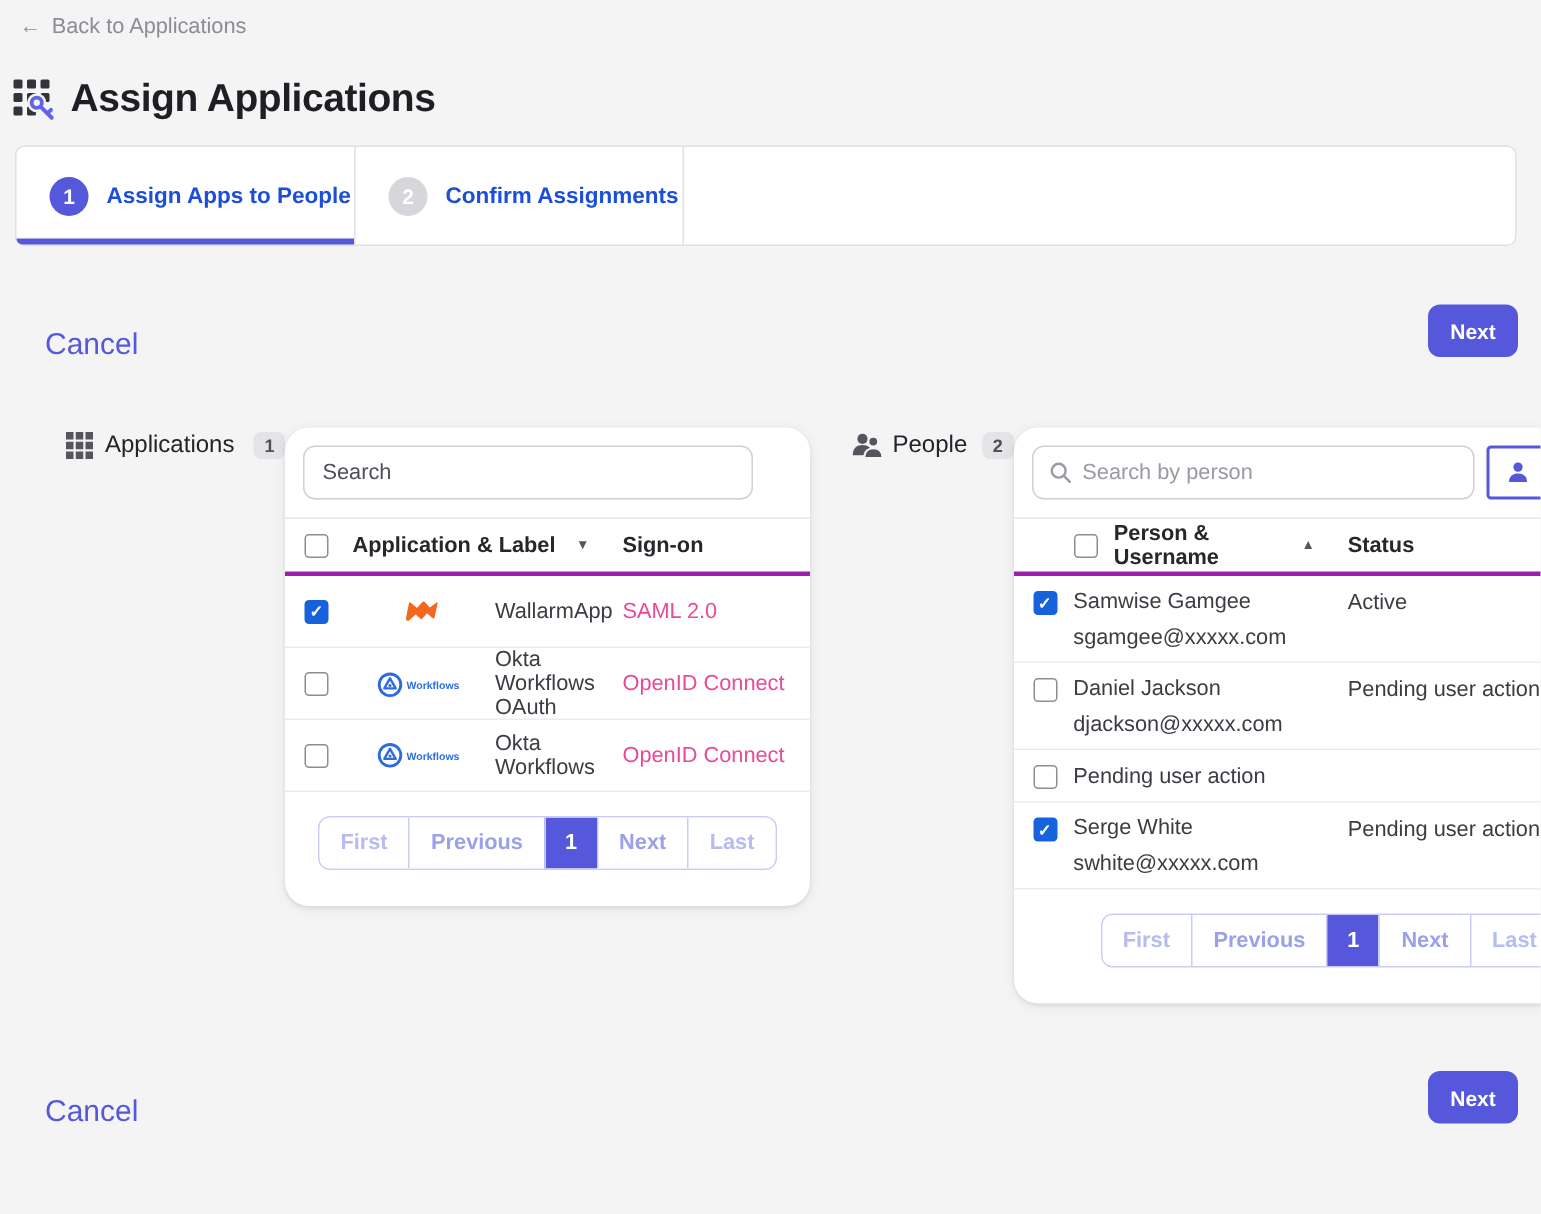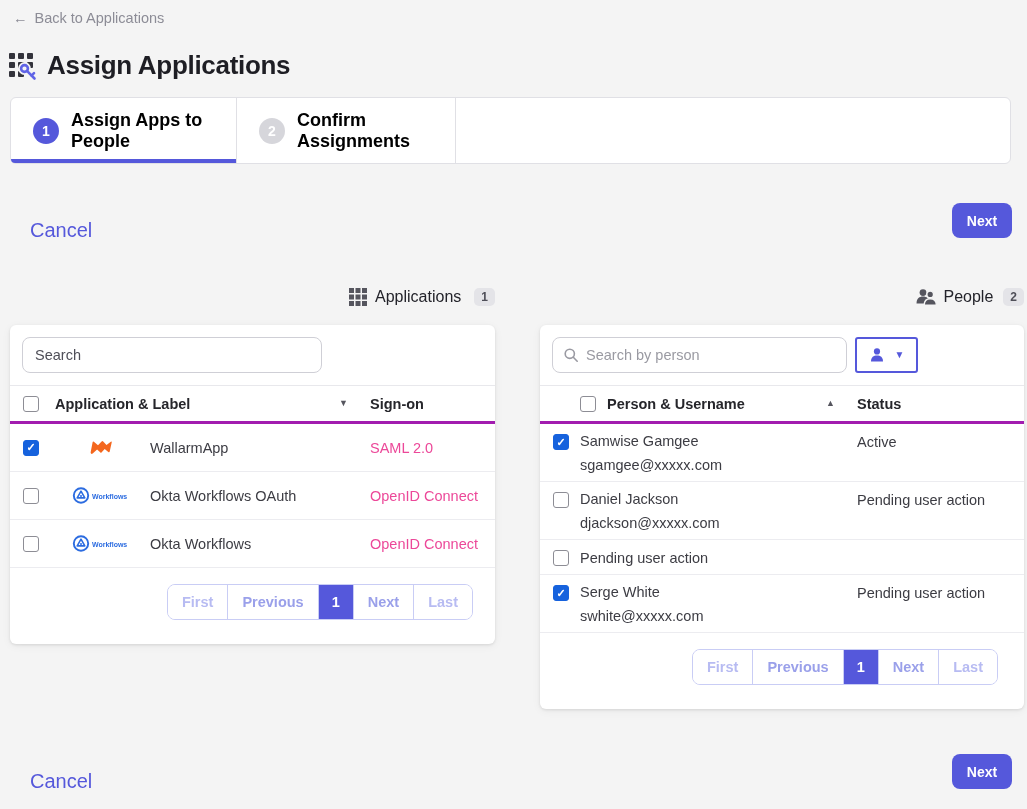--- a/index.html
+++ b/index.html
@@ -28,37 +28,37 @@
   .title-row{margin:23px 0 0 8px;display:flex;align-items:flex-end;gap:10px;}
   .title-row h1{font-size:26px;font-weight:700;color:#1e1e24;letter-spacing:-.3px;}
   
   .tabbar{margin:16px 16px 0 10px;background:#fff;border:1px solid #e0e0e5;border-radius:6px;height:67px;display:flex;}
   .tab{display:flex;align-items:center;gap:12px;padding-left:22px;position:relative;border-right:1px solid #e0e0e5;cursor:pointer;}
   .tab-1{width:226px;}
   .tab-2{width:219px;}
   .step-circle{width:26px;height:26px;border-radius:50%;display:flex;align-items:center;justify-content:center;color:#fff;font-size:14px;font-weight:700;flex:0 0 auto;}
   .step-active{background:var(--accent);}
   .step-inactive{background:#d6d6db;}
-  .tab-label{font-size:18px;font-weight:700;color:#000000;}
+  .tab-label{font-size:15px;font-weight:700;color:#1d4ed8;}
   .tab-underline{position:absolute;left:0;bottom:0;height:4px;width:100%;background:var(--accent);border-radius:0 0 0 6px;}
   
   .action-row{margin:39px 15px 0 30px;display:flex;justify-content:space-between;align-items:center;height:35px;}
   .cancel-link{color:var(--accent);font-weight:400;font-size:20px;cursor:pointer;text-decoration:none;margin-top:20px;}
   .next-btn{background:var(--accent);color:#fff;font-weight:700;font-size:14px;font-family:inherit;border:none;border-radius:8px;width:60px;height:35px;cursor:pointer;}
   
   .main{display:flex;margin-top:47px;padding-left:10px;align-items:flex-start;}
-  .col{display:flex;flex-direction:column;align-items:flex-end;}
+  .col{display:flex;flex-direction:row;}
   .col-apps{width:485px;}
   .col-people{width:484px;margin-left:45px;}
   .section-head{display:flex;align-items:center;gap:8px;margin-bottom:16px;height:24px;}
   .col-apps .section-head{margin-left:34px;}
   .col-people .section-head{margin-left:28px;gap:5px;}
   .section-title{font-size:16px;color:#23232a;}
   .count-badge{background:#e4e4e8;color:#4f4f58;font-size:12px;font-weight:700;padding:3px 7px;border-radius:5px;margin-left:5px;line-height:1;}
-  .card{background:#fff;border-radius:6px;box-shadow:0 1px 3px rgba(0,0,0,.10),0 2px 10px rgba(0,0,0,.05);width:100%;}
+  .card{background:#fff;border-radius:16px;box-shadow:0 1px 3px rgba(0,0,0,.10),0 2px 10px rgba(0,0,0,.05);width:100%;}
   
   .search-row{padding:12px 12px;border-bottom:1px solid #e8e8ec;display:flex;align-items:center;}
   .search-input{height:36px;border:1px solid #cfcfd6;border-radius:8px;padding:0 12px;font-size:14.5px;font-family:inherit;color:#2b2b31;outline:none;background:#fff;}
   .apps-search{width:300px;}
   .apps-search::placeholder{color:#4f4f58;opacity:1;}
   .search-wrap{position:relative;}
   .search-wrap .magnifier{position:absolute;left:11px;top:10px;}
   .people-search{width:295px;padding-left:33px;}
   .people-search::placeholder{color:#9a9aa2;opacity:1;}
   .person-filter-btn{margin-left:8px;width:63px;height:36px;background:#fff;border:2px solid var(--accent);border-radius:3px;display:flex;align-items:center;justify-content:center;gap:10px;cursor:pointer;}

